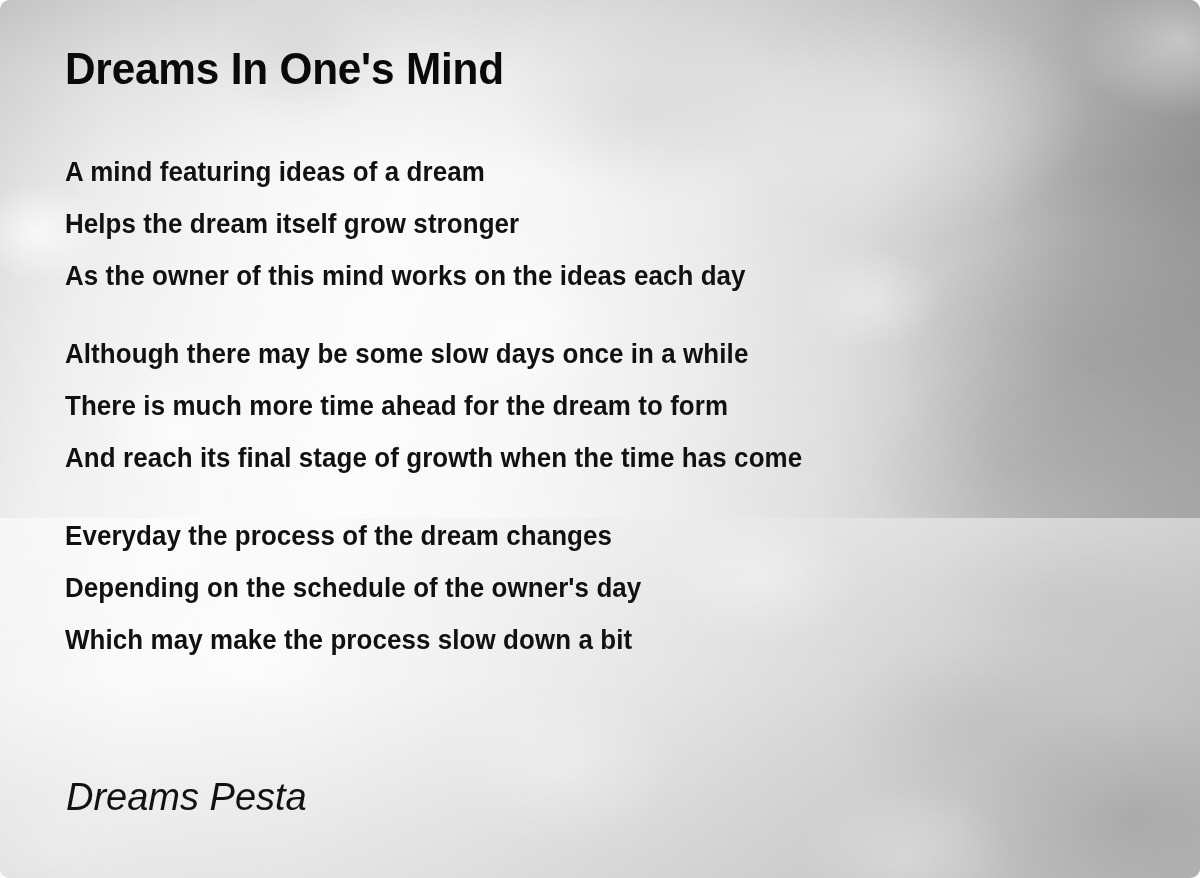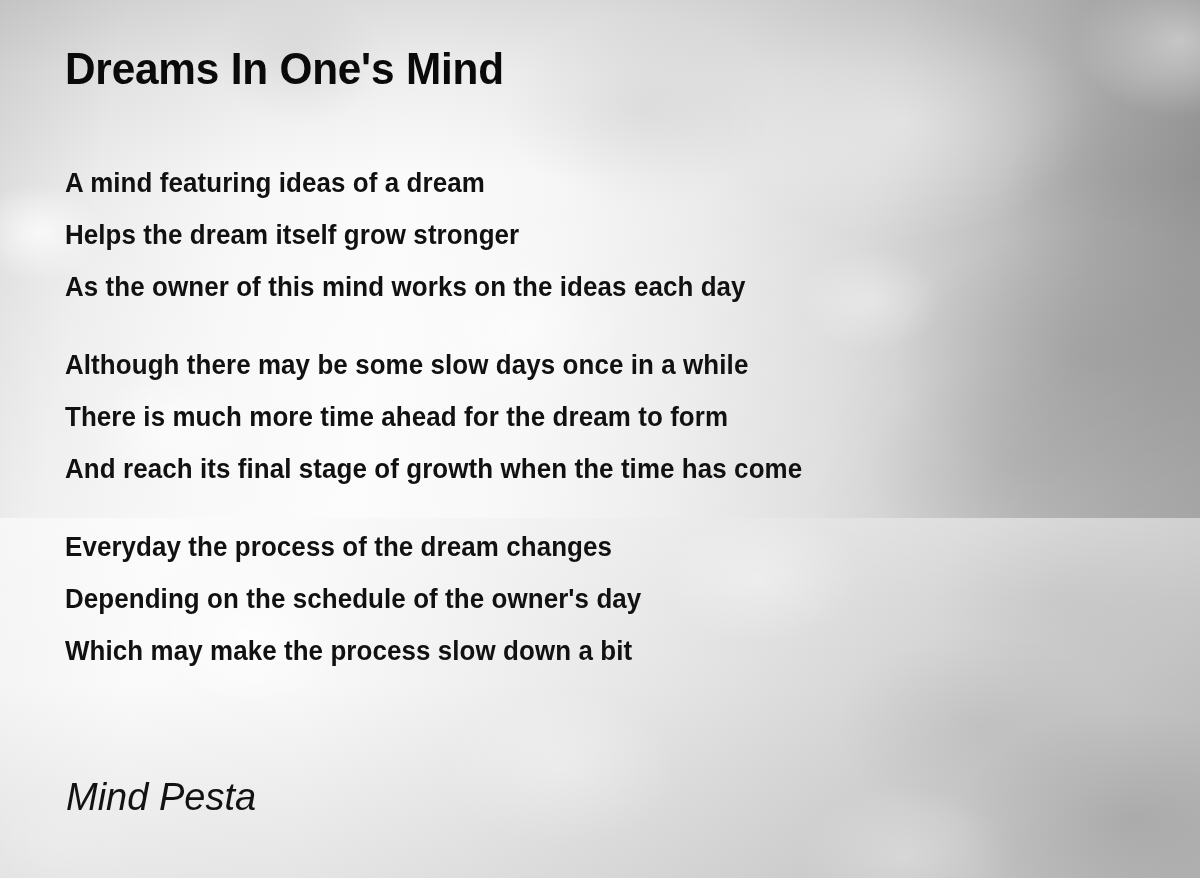--- a/index.html
+++ b/index.html
@@ -8,20 +8,21 @@
     padding: 0;
     background: #ffffff;
   }
   #poem-card {
     position: relative;
     width: 1200px;
     height: 878px;
     overflow: hidden;
     font-family: "Liberation Sans", "DejaVu Sans", sans-serif;
     background: #f0abfc;
+    border-radius: 10px;
   }
 
   
   .bg-tile {
     position: absolute;
     left: 0;
     width: 1200px;
     overflow: hidden;
   }
   .bg-tile-top { top: 0; height: 518px; }
@@ -129,21 +130,21 @@
     color: #0a0a0a;
     letter-spacing: -0.2px;
     white-space: nowrap;
     transform: scaleX(0.94);
     transform-origin: left top;
   }
 
   .poem-body {
     position: absolute;
     left: 65px;
-    top: 157px;
+    top: 146px;
     width: 1060px;
   }
 
   .poem-stanza {
     margin: 0 0 26px 0;
   }
 
   .poem-line {
     font-family: "Liberation Sans Narrow", "Liberation Sans", sans-serif;
     font-size: 27px;
@@ -206,16 +207,16 @@
       </div>
 
       <div class="poem-stanza">
         <div class="poem-line">Everyday the process of the dream changes</div>
         <div class="poem-line">Depending on the schedule of the owner's day</div>
         <div class="poem-line">Which may make the process slow down a bit</div>
       </div>
 
     </div>
 
-    <div class="poem-author">Mind Pesta</div>
+    <div class="poem-author">Dreams Pesta</div>
 
   </div>
 </div>
 
 </body></html>

